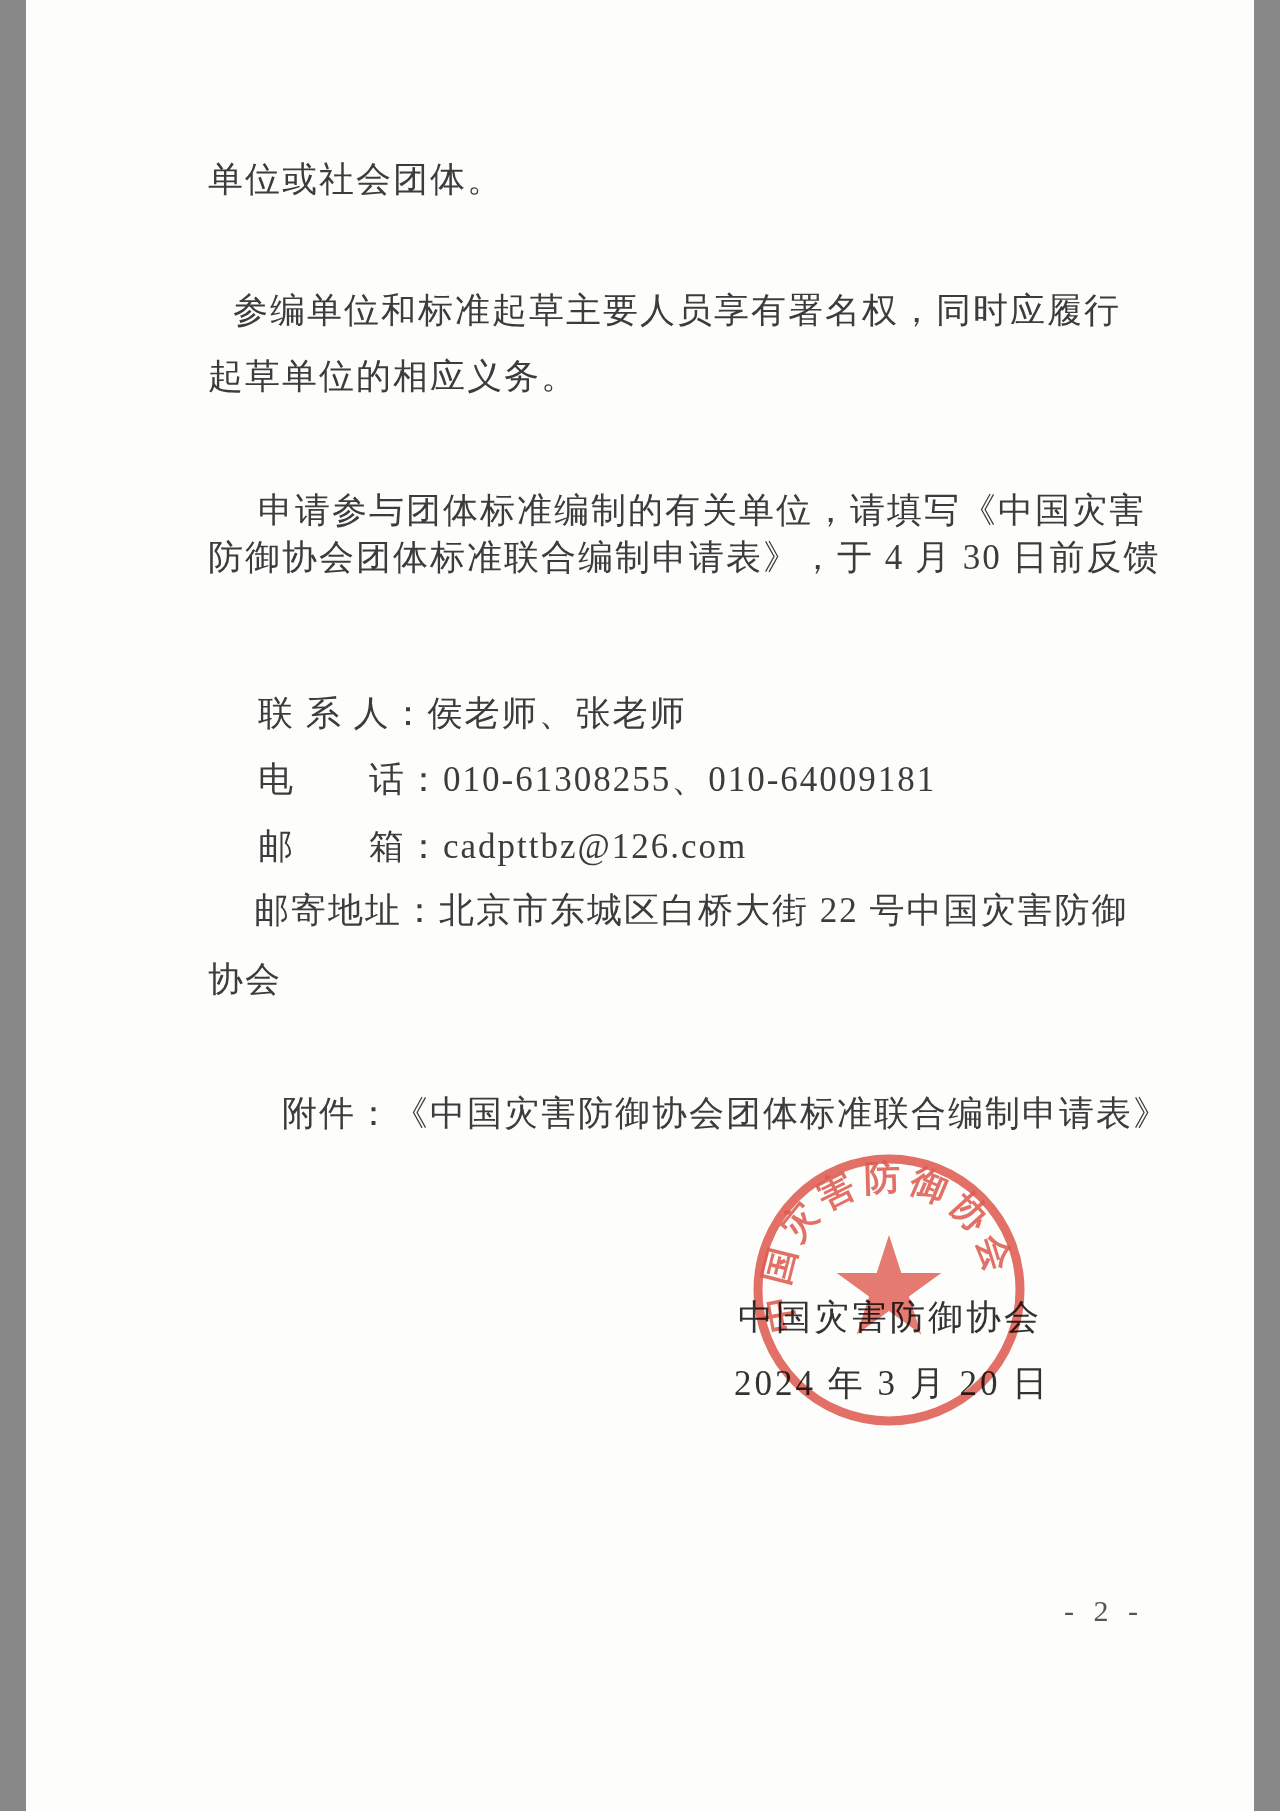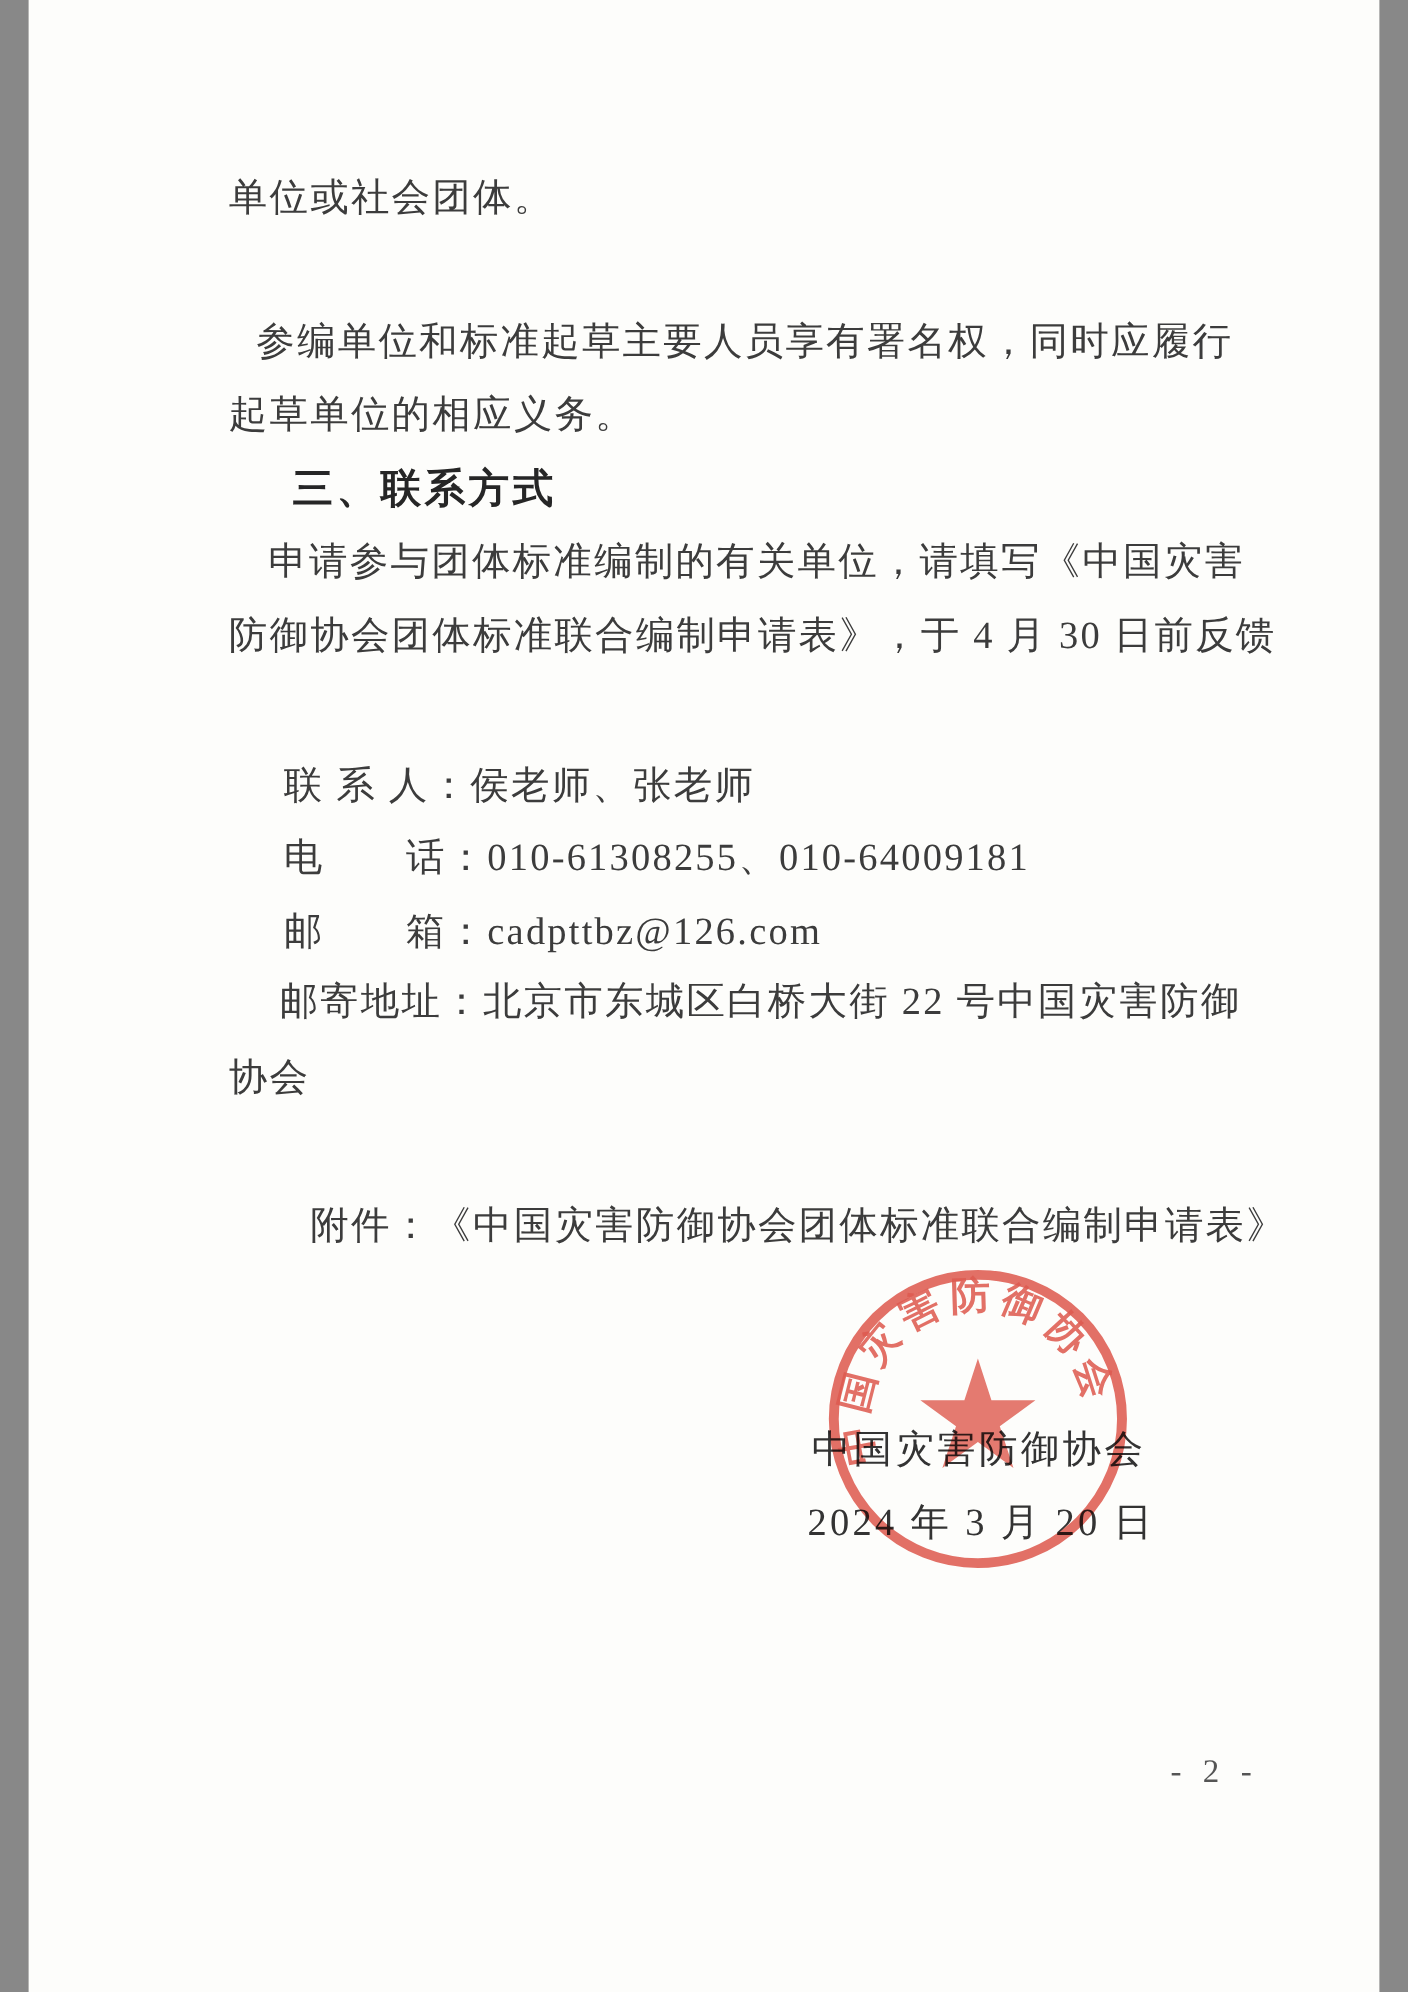--- a/index.html
+++ b/index.html
@@ -50,23 +50,22 @@
   }
 </style>
 </head>
 <body>
 
 <div class="page">
 
   <div class="tline" style="left:182px;top:160px;">单位或社会团体。</div>
   <div class="tline" style="left:207px;top:291px;">参编单位和标准起草主要人员享有署名权，同时应履行</div>
   <div class="tline" style="left:182px;top:357px;">起草单位的相应义务。</div>
-  <div class="tline heading" style="left:240px;top:423px;">三、联系方式</div>
-  <div class="tline" style="left:218px;top:491px;text-align:right;">申请参与团体标准编制的有关单位，请填写《中国灾害</div>
-  <div class="tline" style="left:182px;top:558px;">防御协会团体标准联合编制申请表》，于 4 月 30 日前反馈</div>
+  <div class="tline" style="left:232px;top:491px;text-align:right;">申请参与团体标准编制的有关单位，请填写《中国灾害</div>
+  <div class="tline" style="left:182px;top:538px;">防御协会团体标准联合编制申请表》，于 4 月 30 日前反馈</div>
   <div class="tline" style="left:232px;top:694px;">联 系 人：侯老师、张老师</div>
   <div class="tline" style="left:232px;top:760px;">电　　话：010-61308255、010-64009181</div>
   <div class="tline" style="left:232px;top:827px;">邮　　箱：cadpttbz@126.com</div>
   <div class="tline" style="left:228px;top:891px;">邮寄地址：北京市东城区白桥大街 22 号中国灾害防御</div>
   <div class="tline" style="left:182px;top:960px;">协会</div>
   <div class="tline" style="left:225px;top:1094px;margin-left:31px;">附件：《中国灾害防御协会团体标准联合编制申请表》</div>
 
   <div class="tline sig" style="left:712px;top:1298px;">中国灾害防御协会</div>
   <div class="tline sig" style="left:708px;top:1364px;">2024 年 3 月 20 日</div>
 

